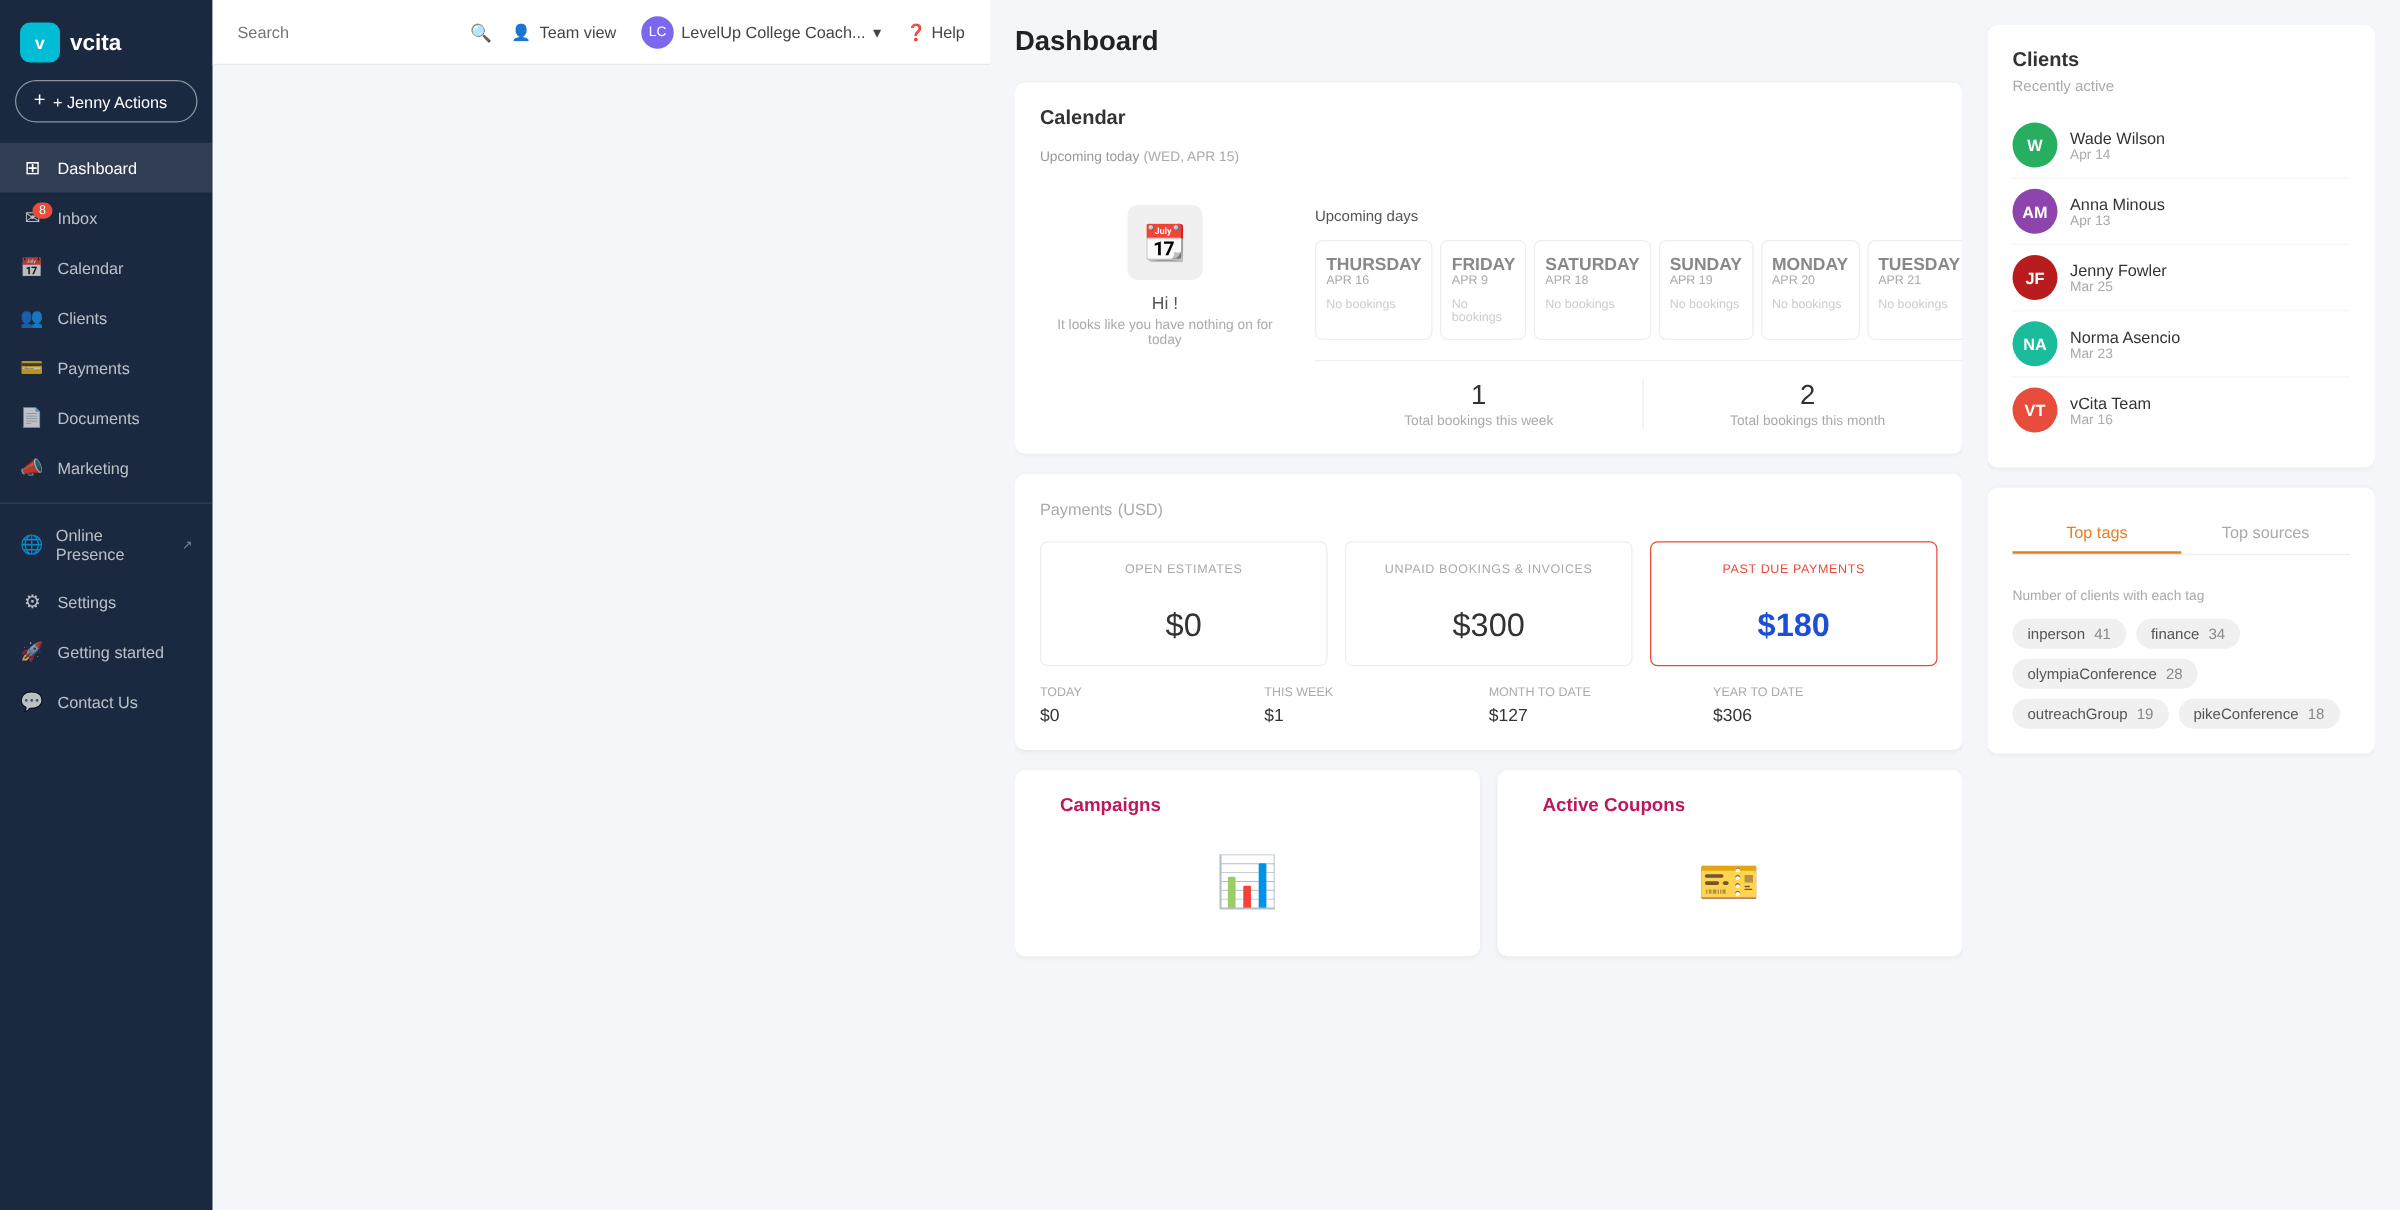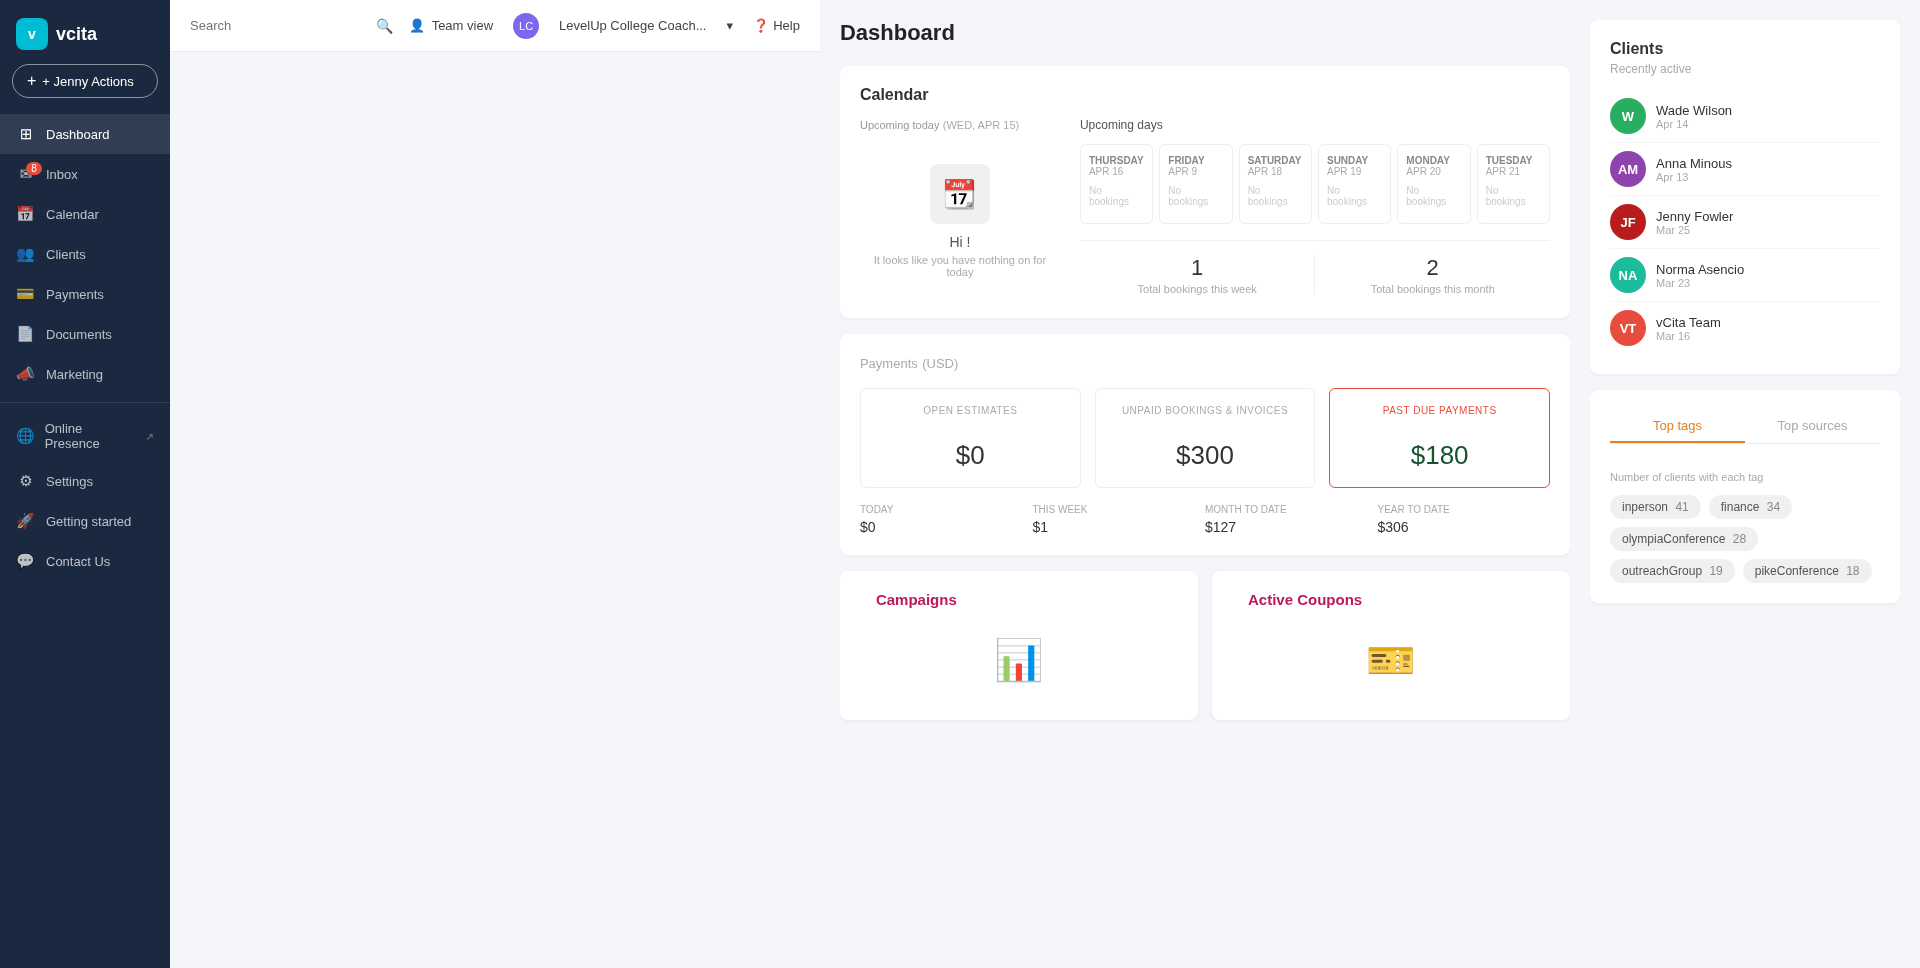--- a/index.html
+++ b/index.html
@@ -119,21 +119,21 @@
       display: flex;
       align-items: center;
       gap: 6px;
       font-size: 13px;
       color: #444;
       cursor: pointer;
     }
     .user-account {
       display: flex;
       align-items: center;
-      gap: 20px;
+      gap: 6px;
       font-size: 13px;
       color: #444;
       cursor: pointer;
     }
     .user-avatar-sm {
       width: 26px; height: 26px;
       border-radius: 50%;
       background: #7b68ee;
       display: flex; align-items: center; justify-content: center;
       color: #fff; font-size: 11px;
@@ -194,30 +194,30 @@
       width: 60px; height: 60px;
       background: #f0f0f0;
       border-radius: 8px;
       margin-bottom: 10px;
       display: flex; align-items: center; justify-content: center;
       color: #ccc; font-size: 28px;
     }
     .no-bookings-hi { font-size: 14px; color: #555; font-weight: 500; margin-bottom: 4px; }
 
     .upcoming-days-section { flex: 1; }
-    .upcoming-days-label { font-size: 12px; color: #555; margin-bottom: 12px; }
+    .upcoming-days-label { font-size: 12px; color: #555; margin-bottom: 12px; margin-top: 48px; }
     .days-grid { display: flex; gap: 6px; }
     .day-col {
       flex: 1;
       border: 1px solid #eee;
       border-radius: 6px;
       padding: 10px 8px;
       min-height: 80px;
     }
-    .day-name { font-size: 10px; font-weight: 600; color: #888; text-transform: uppercase; }
+    .day-name { font-size: 14px; font-weight: 600; color: #888; text-transform: uppercase; }
     .day-date { font-size: 10px; color: #aaa; margin-bottom: 8px; }
     .day-no-bookings { font-size: 10px; color: #ccc; margin-top: 4px; }
 
     .booking-stats {
       display: flex;
       border-top: 1px solid #f0f0f0;
       margin-top: 16px;
       padding-top: 14px;
     }
     .booking-stat {
@@ -239,21 +239,21 @@
       flex: 1;
       border: 1px solid #eee;
       border-radius: 6px;
       padding: 16px;
       text-align: center;
     }
     .payment-box.alert { border-color: #e74c3c; }
     .payment-box-label { font-size: 10px; color: #aaa; text-transform: uppercase; letter-spacing: 0.5px; margin-bottom: 24px; }
     .payment-box-amount { font-size: 26px; font-weight: 300; color: #333; }
     .payment-box.alert .payment-box-label { color: #e74c3c; }
-    .payment-box.alert .payment-box-amount { color: #14532d; }
+    .payment-box.alert .payment-box-amount { color: #1d4ed8; font-weight: bold; }
 
     .payment-summary { display: flex; gap: 0; }
     .payment-summary-item { flex: 1; }
     .payment-summary-sublabel { font-size: 10px; color: #aaa; text-transform: uppercase; margin-bottom: 4px; }
     .payment-summary-value { font-size: 14px; color: #333; }
 
     
     .bottom-cards { display: flex; gap: 14px; }
     .bottom-card { flex: 1; background: #fff; border-radius: 8px; padding: 20px; box-shadow: 0 1px 4px rgba(0,0,0,0.06); min-height: 140px; }
     .bottom-card-title { font-size: 15px; font-weight: 700; color: #be185d; margin-bottom: 12px; margin-left: 16px; }

